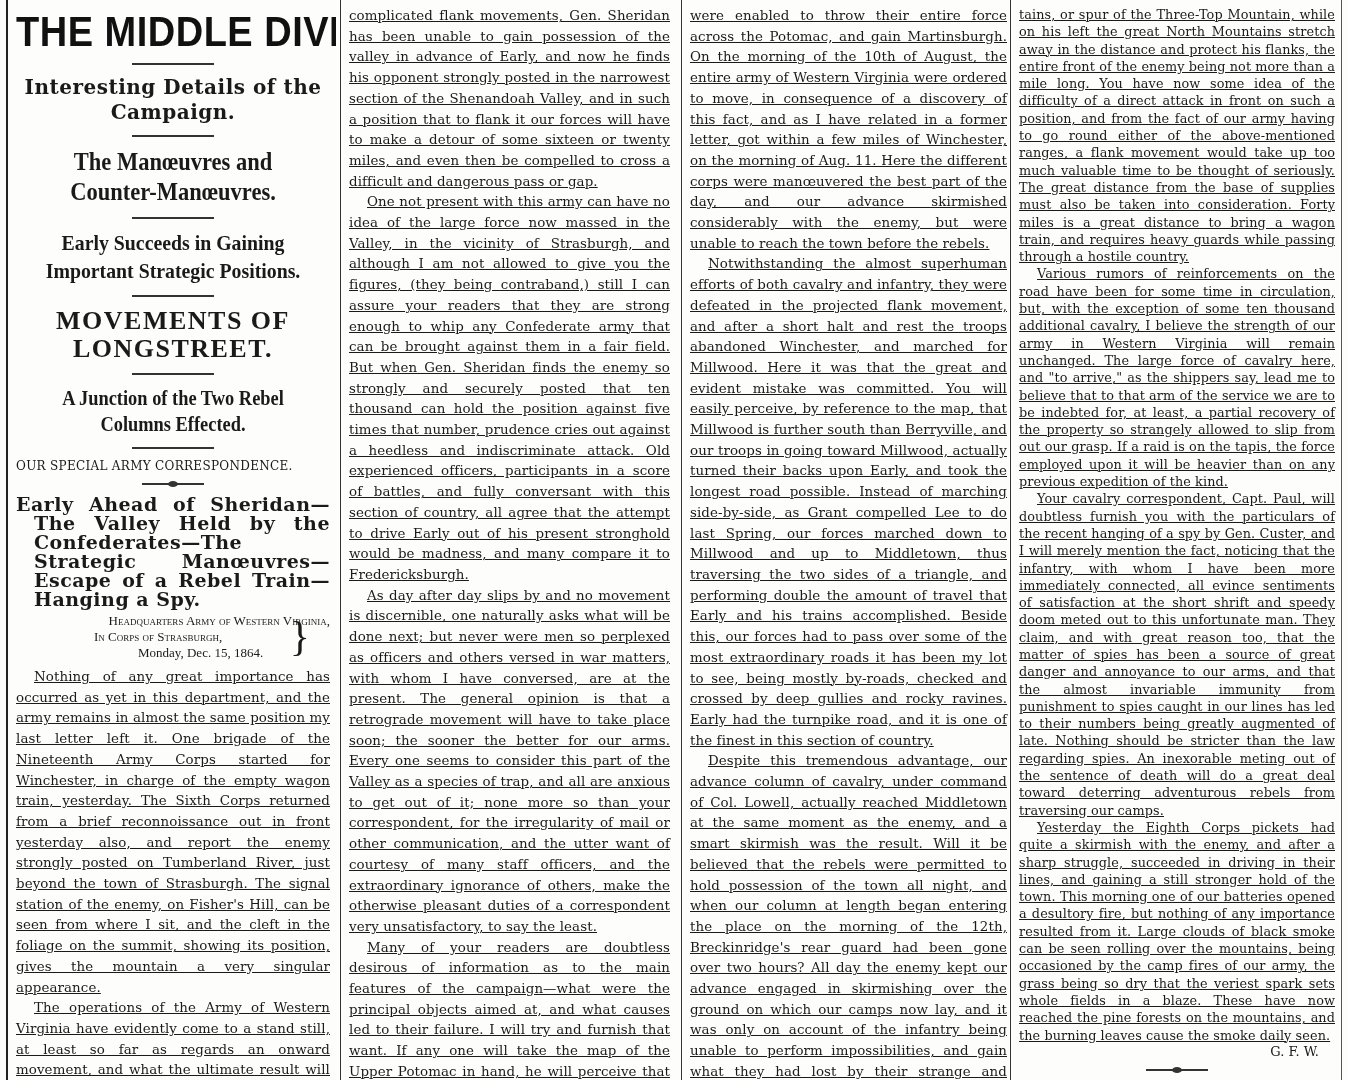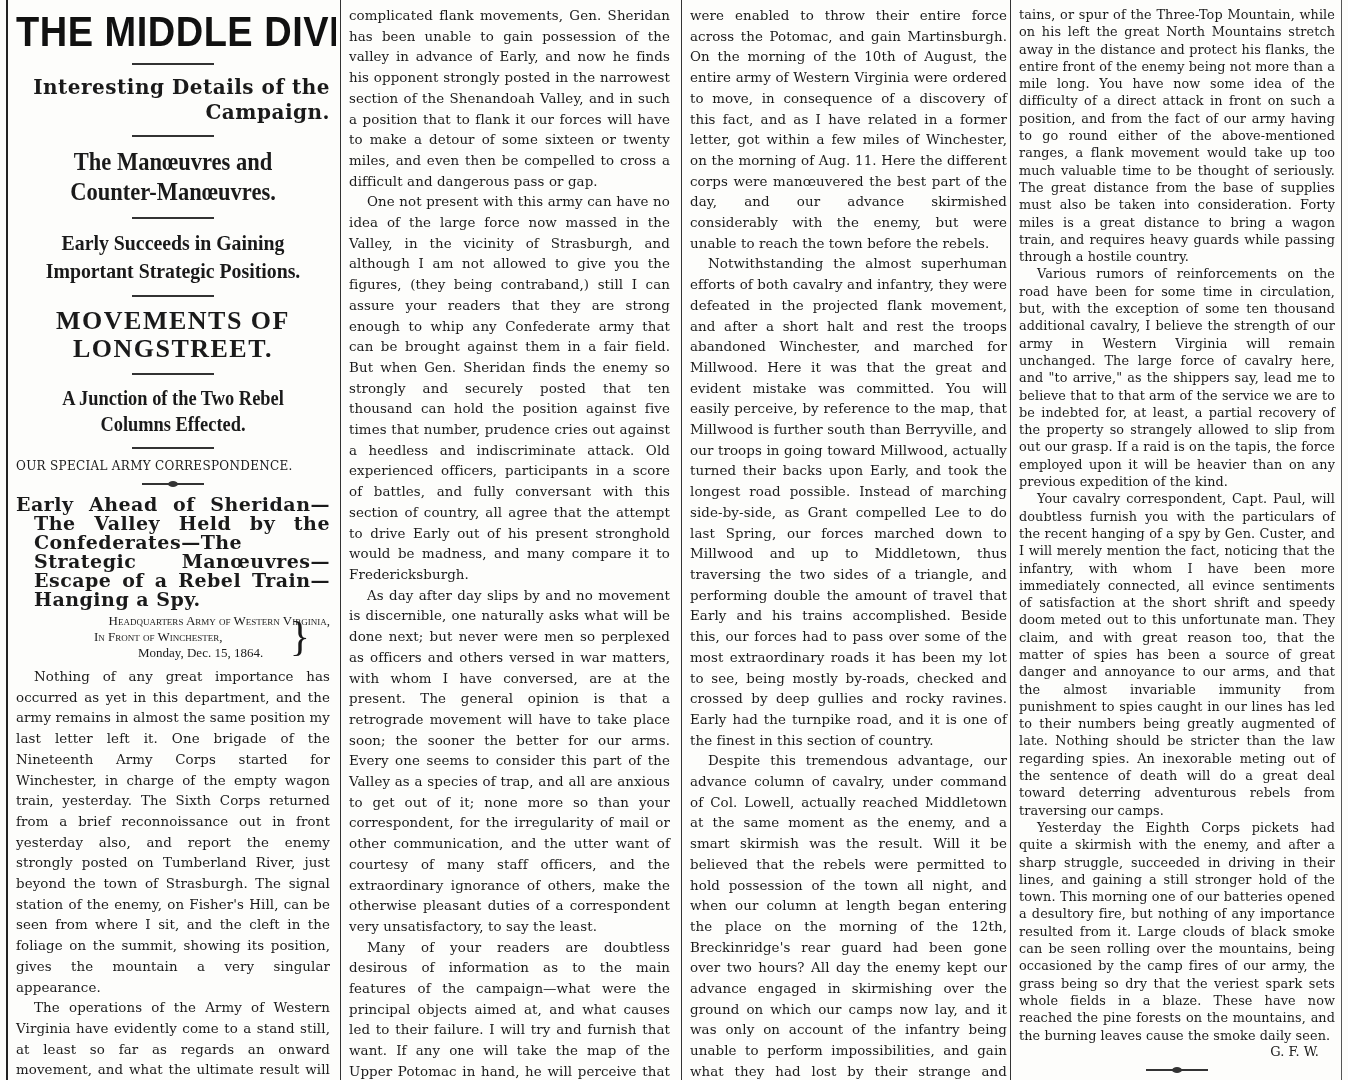--- a/index.html
+++ b/index.html
@@ -7,34 +7,34 @@
   .page { position: relative; width: 1348px; height: 1080px; background: #fdfdfb; }
   .col { position: absolute; top: 0; height: 1080px; overflow: hidden; box-sizing: border-box; }
   .c1 { left: 6px; width: 330px; padding: 0 6px 0 8px; border-left: 2px solid #222; }
   .c2 { left: 340px; width: 338px; padding: 0 8px 0 8px; border-left: 1px solid #333; }
   .c3 { left: 681px; width: 332px; padding: 0 6px 0 8px; border-left: 1px solid #333; }
   .c4 { left: 1010px; width: 332px; padding: 0 6px 8px 8px; border-left: 1px solid #333; border-right: 1px solid #555; }
   .masthead { font-family: "Liberation Sans", sans-serif; font-weight: bold; font-size: 38px; text-align: center; letter-spacing: 0.5px; margin: 10px 0 4px; transform: scaleY(1.12); color: #111; white-space: nowrap; }
   .rule { width: 82px; height: 2px; background: #333; margin: 10px auto; }
   .rule.ornate { width: 62px; position: relative; }
   .rule.ornate::after { content: ""; position: absolute; left: 26px; top: -2px; width: 10px; height: 6px; border-radius: 50%; background: #333; }
-  .deck1 { font-family: "DejaVu Serif", serif; font-weight: bold; font-size: 20px; text-align: right; line-height: 25px; letter-spacing: 0.5px; }
+  .deck1 { font-family: "DejaVu Serif", serif; font-weight: bold; font-size: 20px; text-align: center; line-height: 25px; letter-spacing: 0.5px; }
   .deck2 { font-family: "Liberation Serif", serif; font-size: 25px; text-align: center; line-height: 30px; transform: scaleX(0.9); font-weight: bold; }
   .deck3 { font-family: "Liberation Serif", serif; font-size: 22px; text-align: center; line-height: 28px; transform: scaleX(0.9); font-weight: bold; }
   .deck4 { font-family: Liberation Serif, serif; font-size: 26px; text-align: center; line-height: 28px; font-weight: bold; letter-spacing: 1.5px; }
   .deck5 { font-family: "Liberation Serif", serif; font-size: 20px; text-align: center; line-height: 26px; font-weight: bold; transform: scaleX(0.92); }
   .section { font-family: "DejaVu Serif", serif; font-size: 12px; letter-spacing: 0.3px; margin: 4px 0; }
   .subdeck { font-family: "DejaVu Serif", serif; font-weight: bold; font-size: 19px; line-height: 19px; text-align: justify; text-indent: -18px; padding-left: 18px; margin: 4px 0; letter-spacing: 0.5px; }
   .dateline { font-family: "Liberation Serif", serif; font-size: 13px; line-height: 16px; margin: 2px 0 6px; position: relative; font-variant: small-caps; }
   .dateline div { white-space: nowrap; }
   .dateline .l1 { padding-left: 46px; text-align: right; }
   .dateline .l2 { padding-left: 78px; }
   .dateline .l3 { padding-left: 122px; font-variant: normal; }
   .dateline .brace { position: absolute; right: 20px; top: 0; font-size: 42px; line-height: 46px; font-weight: normal; }
-  p.body { font-family: "DejaVu Serif", serif; font-size: 13.4px; line-height: 20.7px; text-align: justify; margin: 0; text-indent: 18px; letter-spacing: 0.1px; }
+  p.body { font-family: "DejaVu Serif", serif; font-size: 13.4px; line-height: 20.7px; text-align: justify; margin: 0; text-indent: 18px; letter-spacing: 0.1px; text-decoration: underline; }
   p.body.c4t { font-size: 12.8px; line-height: 17.3px; }
   p.body.noind { text-indent: 0; }
   .sig { text-align: right; padding-right: 16px; }
   .top-pad { height: 6px; }
 </style>
 </head>
 <body>
 
 <div class="page">
 
@@ -49,21 +49,21 @@
     <div class="rule"></div>
     <div class="deck4">MOVEMENTS OF LONGSTREET.</div>
     <div class="rule"></div>
     <div class="deck5">A Junction of the Two Rebel Columns Effected.</div>
     <div class="rule"></div>
     <div class="section">OUR SPECIAL ARMY CORRESPONDENCE.</div>
     <div class="rule ornate"></div>
     <div class="subdeck">Early Ahead of Sheridan—The Valley Held by the Confederates—The Strategic Manœuvres—Escape of a Rebel Train—Hanging a Spy.</div>
     <div class="dateline">
       <div class="l1">Headquarters Army of Western Virginia,</div>
-      <div class="l2">In Front of Winchester,</div>
+      <div class="l2">In Corps of Strasburgh,</div>
       <div class="l3">Monday, Dec. 15, 1864.</div>
       <span class="brace">}</span>
     </div>
     <p class="body">Nothing of any great importance has occurred as yet in this department, and the army remains in almost the same position my last letter left it. One brigade of the Nineteenth Army Corps started for Winchester, in charge of the empty wagon train, yesterday. The Sixth Corps returned from a brief reconnoissance out in front yesterday also, and report the enemy strongly posted on Tumberland River, just beyond the town of Strasburgh. The signal station of the enemy, on Fisher's Hill, can be seen from where I sit, and the cleft in the foliage on the summit, showing its position, gives the mountain a very singular appearance.</p>
     <p class="body">The operations of the Army of Western Virginia have evidently come to a stand still, at least so far as regards an onward movement, and what the ultimate result will prove to be is very difficult to determine. I think it is, however, generally acceded that the prime object of the campaign (that of cutting off the enemy's trains and gaining the rear of his column, thus cutting him off from his communications,) is a total failure. In spite of forced marches and</p>
   </div>
 
   <div class="col c2">
     <div class="top-pad"></div>
     <p class="body noind">complicated flank movements, Gen. Sheridan has been unable to gain possession of the valley in advance of Early, and now he finds his opponent strongly posted in the narrowest section of the Shenandoah Valley, and in such a position that to flank it our forces will have to make a detour of some sixteen or twenty miles, and even then be compelled to cross a difficult and dangerous pass or gap.</p>

